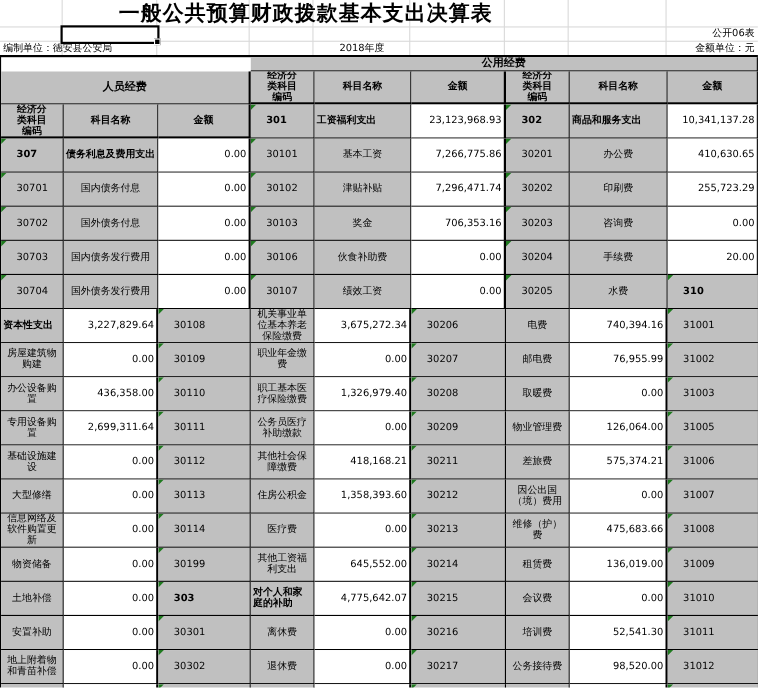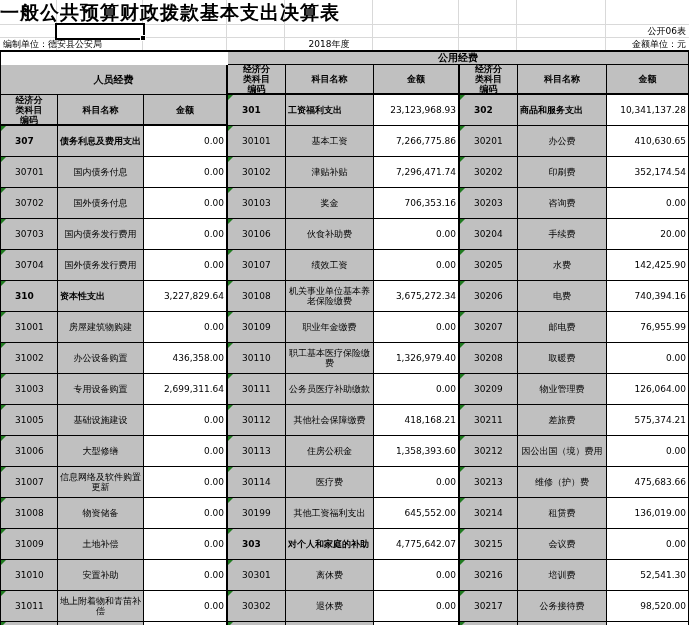--- a/index.html
+++ b/index.html
@@ -6,21 +6,21 @@
   body{
     width:689px;height:625px;overflow:hidden;position:relative;background:#ffffff;
     font-family:"DejaVu Sans","Liberation Sans",sans-serif;color:#000;
   }
   
   #topzone{position:absolute;left:0;top:0;width:689px;height:50px;background:#fff;}
   .vline{position:absolute;top:0;width:1px;height:50px;background:#d9d9d9;}
   .hline{position:absolute;left:0;width:689px;height:1px;background:#d9d9d9;}
   #title{
     position:absolute;left:0;top:1px;width:556px;height:23px;line-height:23px;
-    font-family:"Liberation Serif","DejaVu Serif",serif;
+    text-align:center;font-family:"Liberation Serif","DejaVu Serif",serif;
     font-size:19px;font-weight:bold;letter-spacing:1px;white-space:nowrap;
   }
   .meta{position:absolute;font-size:9px;line-height:12px;white-space:nowrap;}
   #m-tableno{top:25px;right:3px;}
   #m-unit{top:38px;left:3px;}
   #m-year{top:38px;left:285px;width:88px;text-align:center;}
   #m-amountunit{top:38px;right:3px;}
   
   #selcell{position:absolute;left:55px;top:23px;width:86px;height:13px;border:2px solid #000;background:#fff;}
   #selhandle{position:absolute;right:-3px;bottom:-3px;width:4px;height:4px;background:#000;border:1px solid #fff;}
@@ -113,21 +113,21 @@
     <div class="cell g name">办公费</div>
     <div class="cell w amt sep">410,630.65</div>
     <div class="cell g code">30701<i class="tri"></i></div>
     <div class="cell g name">国内债务付息</div>
     <div class="cell w amt sep">0.00</div>
     <div class="cell g code">30102<i class="tri"></i></div>
     <div class="cell g name">津贴补贴</div>
     <div class="cell w amt sep">7,296,471.74</div>
     <div class="cell g code">30202<i class="tri"></i></div>
     <div class="cell g name">印刷费</div>
-    <div class="cell w amt sep">352,174.54</div>
+    <div class="cell w amt sep">255,723.29</div>
     <div class="cell g code">30702<i class="tri"></i></div>
     <div class="cell g name">国外债务付息</div>
     <div class="cell w amt sep">0.00</div>
     <div class="cell g code">30103<i class="tri"></i></div>
     <div class="cell g name">奖金</div>
     <div class="cell w amt sep">706,353.16</div>
     <div class="cell g code">30203<i class="tri"></i></div>
     <div class="cell g name">咨询费</div>
     <div class="cell w amt sep">0.00</div>
     <div class="cell g code">30703<i class="tri"></i></div>
@@ -140,21 +140,20 @@
     <div class="cell g name">手续费</div>
     <div class="cell w amt sep">20.00</div>
     <div class="cell g code">30704<i class="tri"></i></div>
     <div class="cell g name">国外债务发行费用</div>
     <div class="cell w amt sep">0.00</div>
     <div class="cell g code">30107<i class="tri"></i></div>
     <div class="cell g name">绩效工资</div>
     <div class="cell w amt sep">0.00</div>
     <div class="cell g code">30205<i class="tri"></i></div>
     <div class="cell g name">水费</div>
-    <div class="cell w amt sep">142,425.90</div>
     <div class="cell g code b">310<i class="tri"></i></div>
     <div class="cell g name b">资本性支出</div>
     <div class="cell w amt sep">3,227,829.64</div>
     <div class="cell g code">30108<i class="tri"></i></div>
     <div class="cell g name">机关事业单位基本养老保险缴费</div>
     <div class="cell w amt sep">3,675,272.34</div>
     <div class="cell g code">30206<i class="tri"></i></div>
     <div class="cell g name">电费</div>
     <div class="cell w amt sep">740,394.16</div>
     <div class="cell g code">31001<i class="tri"></i></div>

